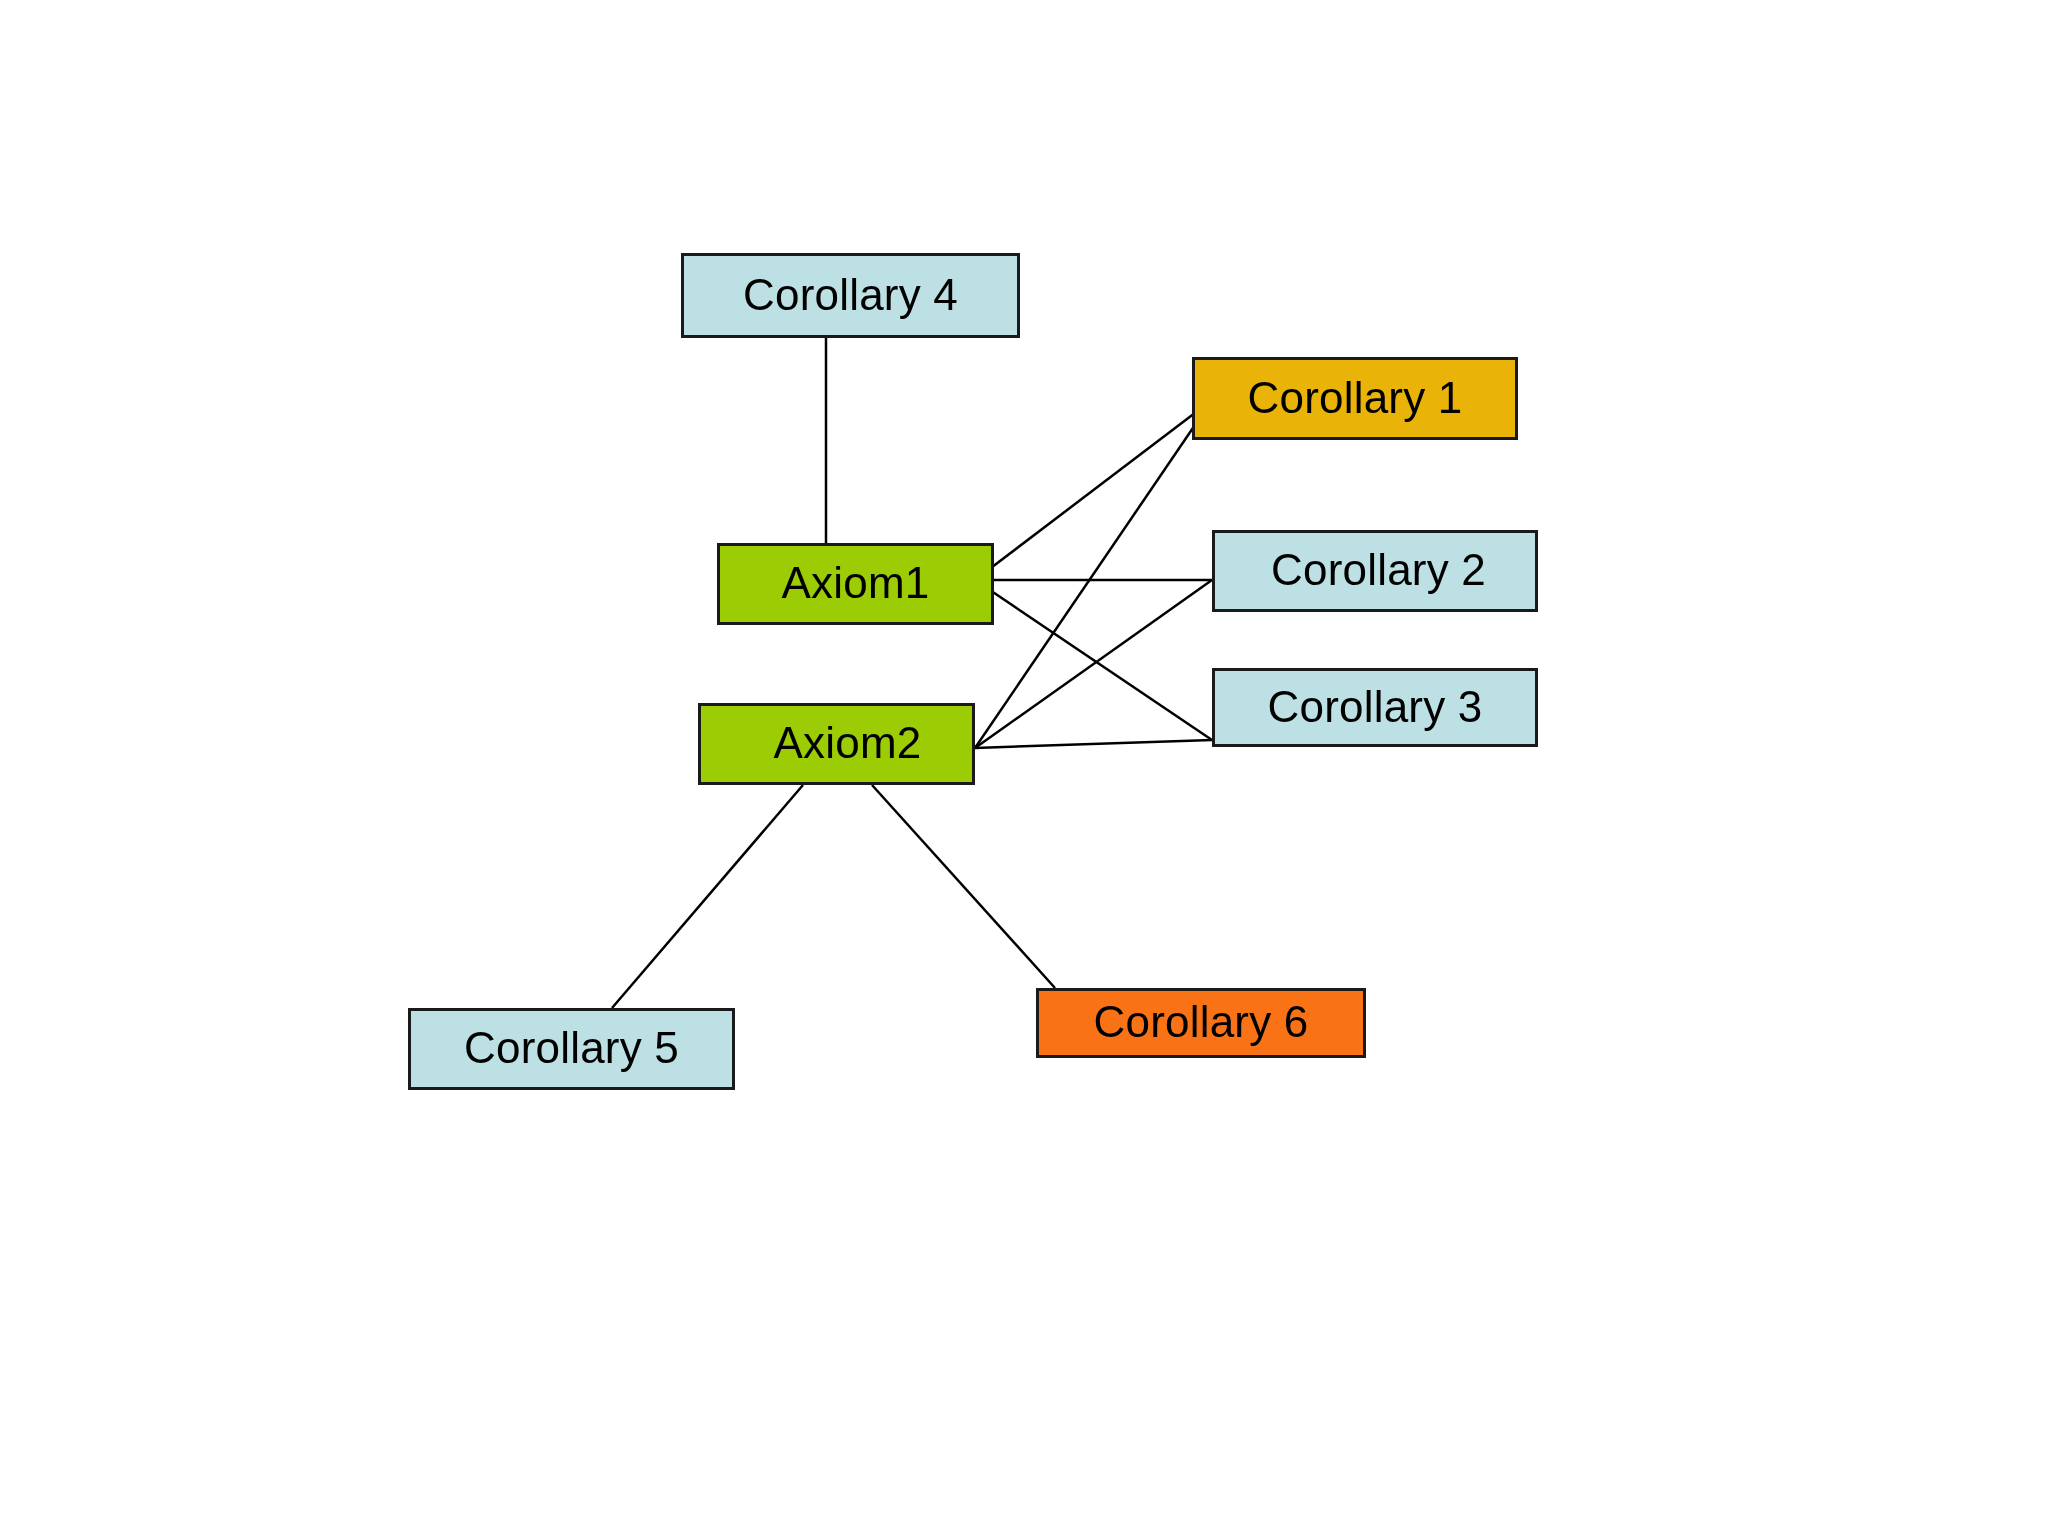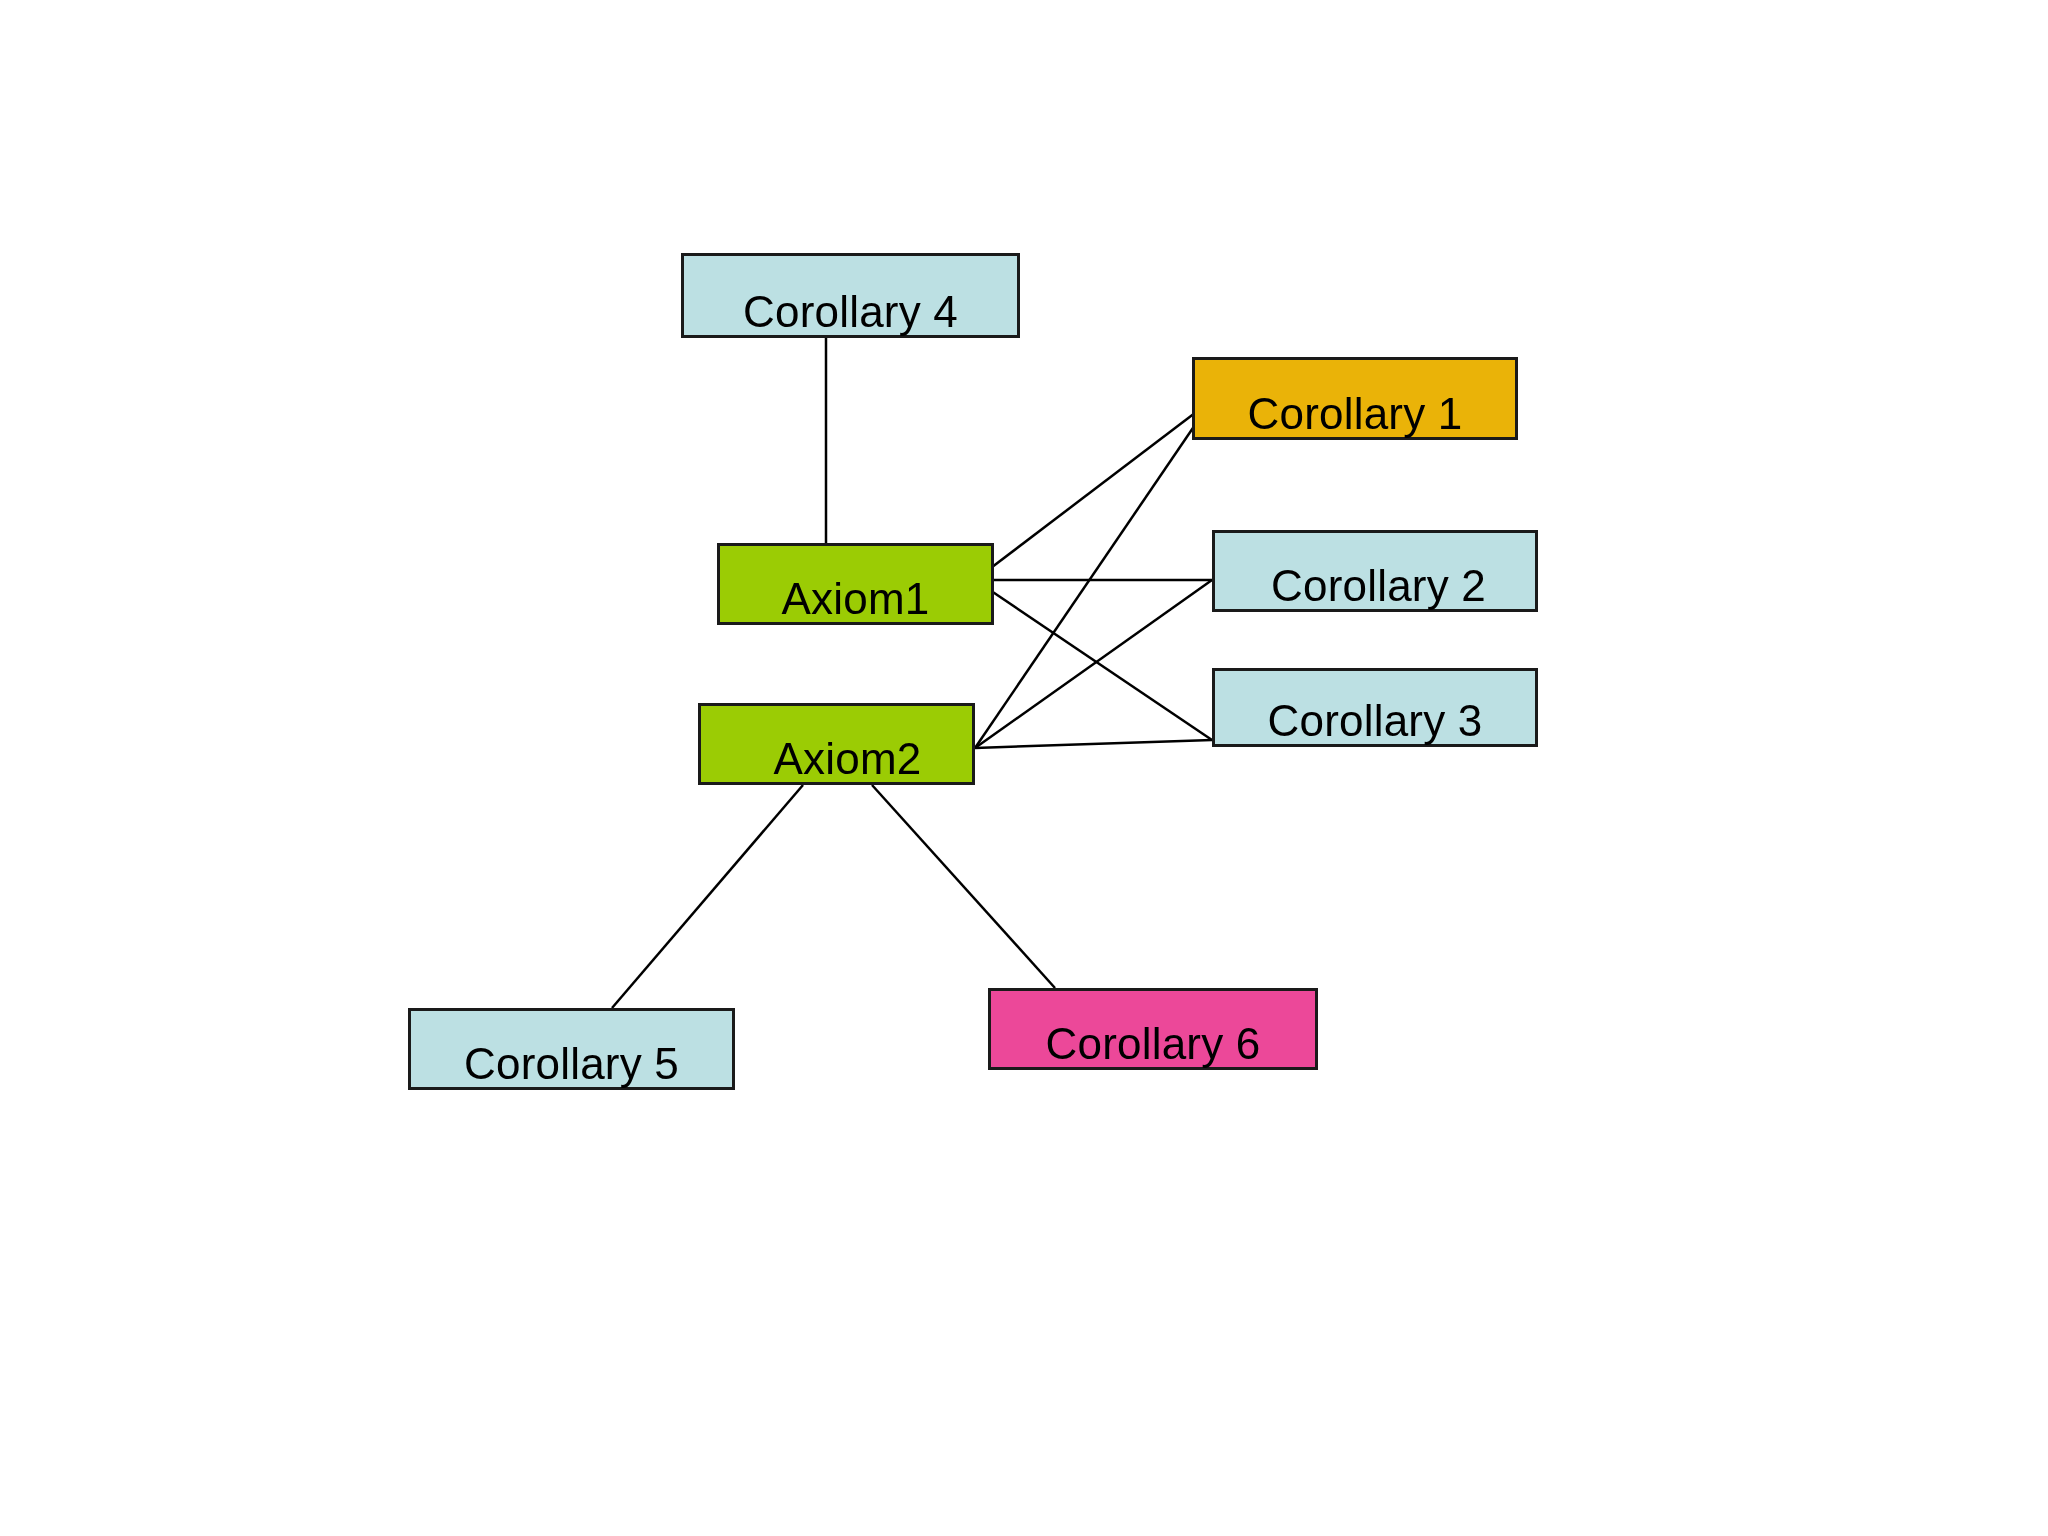--- a/index.html
+++ b/index.html
@@ -25,21 +25,21 @@
     top: 0;
     width: 2048px;
     height: 1536px;
     pointer-events: none;
   }
   .node {
     position: absolute;
     box-sizing: border-box;
     border: 3px solid #1a1a1a;
     display: flex;
-    align-items: flex-end;
+    align-items: center;
     justify-content: center;
     font-size: 44px;
     color: #000000;
     line-height: 1;
     letter-spacing: 0.2px;
     white-space: nowrap;
   }
   .node-axiom {
     background: #9BCC04;
   }
@@ -89,17 +89,17 @@
   </div>
 
   <div class="node node-corollary" style="left: 1212px; top: 668px; width: 326px; height: 79px; background: rgb(188, 224, 227); border-color: rgb(26, 26, 26); border-width: 3px; font-size: 44px; color: rgb(0, 0, 0);">
     <span class="node-label">Corollary 3</span>
   </div>
 
   <div class="node node-corollary" style="left: 408px; top: 1008px; width: 327px; height: 82px; background: rgb(188, 224, 227); border-color: rgb(26, 26, 26); border-width: 3px; font-size: 44px; color: rgb(0, 0, 0);">
     <span class="node-label">Corollary 5</span>
   </div>
 
-  <div class="node node-corollary" style="left: 988px; top: 988px; width: 330px; height: 82px; background: #ec4899; border-color: rgb(26, 26, 26); border-width: 3px; font-size: 44px; color: rgb(0, 0, 0);">
+  <div class="node node-corollary" style="left: 1036px; top: 988px; width: 330px; height: 70px; background: #f97316; border-color: rgb(26, 26, 26); border-width: 3px; font-size: 44px; color: rgb(0, 0, 0);">
     <span class="node-label">Corollary 6</span>
   </div>
 
 </div>
 
 </body></html>

